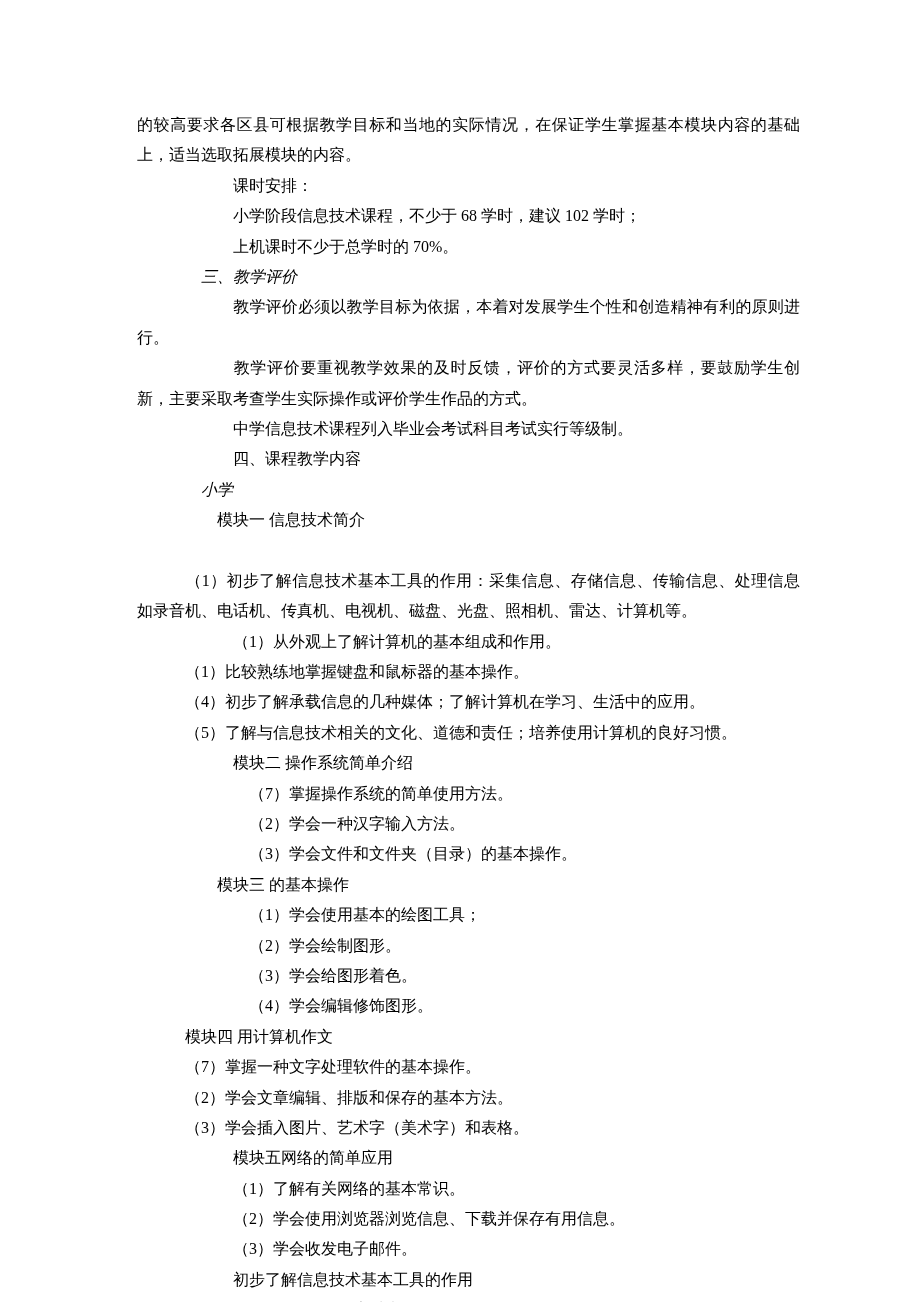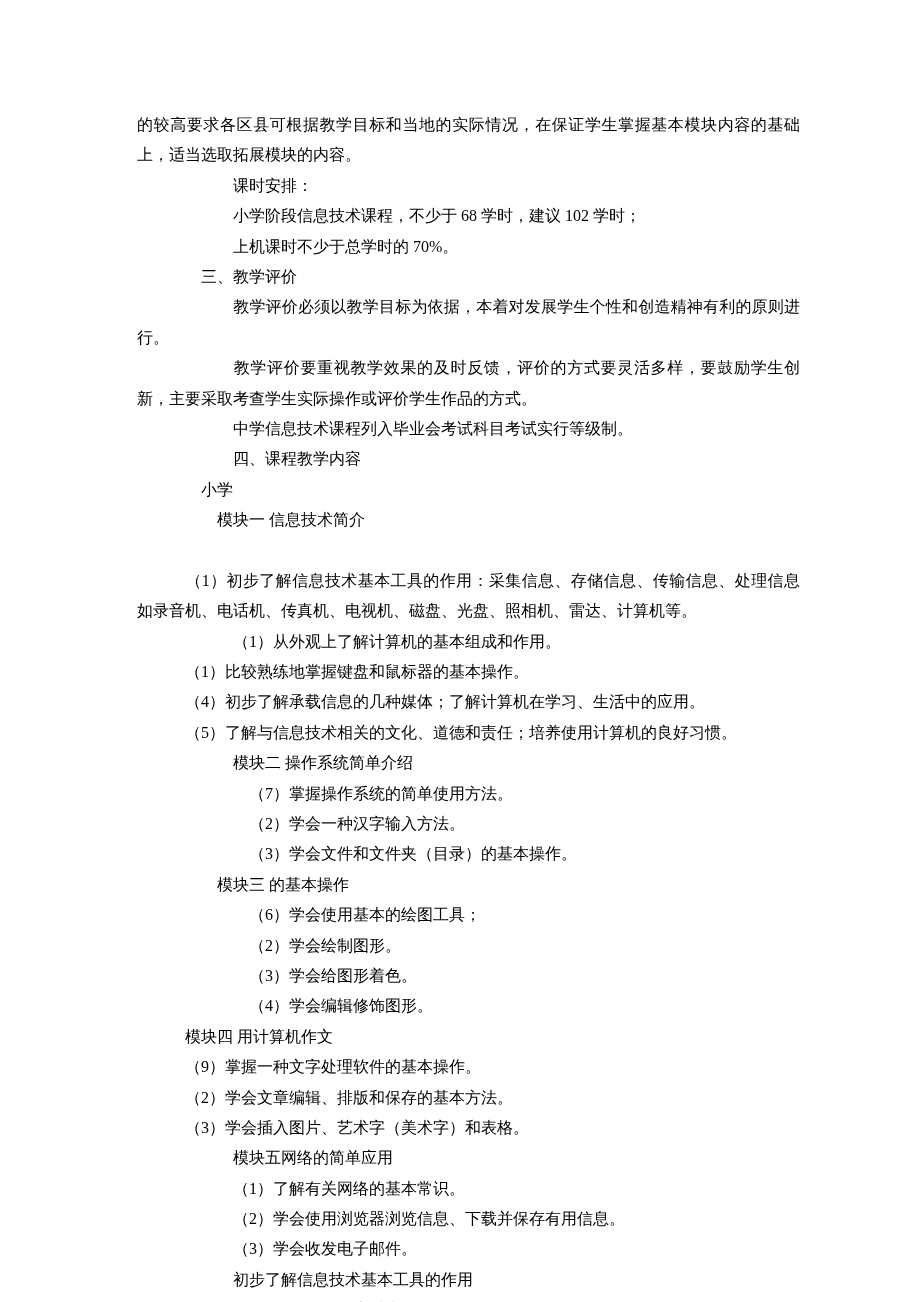--- a/index.html
+++ b/index.html
@@ -14,21 +14,21 @@
       color: #000;
       background: #fff;
       padding: 110px 120px 80px 120px;
       width: 920px;
     }
     .para {
       text-align: justify;
       text-justify: inter-ideograph;
       margin-left: 17px;
     }
-    .indent-2 { padding-left: 4em; }
+    .indent-2 { padding-left: 4em; font-style: italic; }
     .indent-3 { padding-left: 6em; }
     .indent-4 { padding-left: 7em; }
     .indent-item { padding-left: 3em; }
     .indent-deep { padding-left: 5em; }
     .spacer { height: 1.9em; }
   </style>
 </head>
 <body>
 
 <div class="para">的较高要求各区县可根据教学目标和当地的实际情况，在保证学生掌握基本模块内容的基础上，适当选取拓展模块的内容。</div>
@@ -46,26 +46,26 @@
 <div class="para"><span style="display:inline-block;width:3em;"></span><span>（1）初步了解信息技术基本工具的作用：采集信息、存储信息、传输信息、处理信息如录音机、电话机、传真机、电视机、磁盘、光盘、照相机、雷达、计算机等。</span></div>
 <div class="para indent-3">（1）从外观上了解计算机的基本组成和作用。</div>
 <div class="para indent-item">（1）比较熟练地掌握键盘和鼠标器的基本操作。</div>
 <div class="para indent-item">（4）初步了解承载信息的几种媒体；了解计算机在学习、生活中的应用。</div>
 <div class="para indent-item">（5）了解与信息技术相关的文化、道德和责任；培养使用计算机的良好习惯。</div>
 <div class="para indent-3">模块二  操作系统简单介绍</div>
 <div class="para indent-4">（7）掌握操作系统的简单使用方法。</div>
 <div class="para indent-4">（2）学会一种汉字输入方法。</div>
 <div class="para indent-4">（3）学会文件和文件夹（目录）的基本操作。</div>
 <div class="para indent-deep">模块三  的基本操作</div>
-<div class="para indent-4">（6）学会使用基本的绘图工具；</div>
+<div class="para indent-4">（1）学会使用基本的绘图工具；</div>
 <div class="para indent-4">（2）学会绘制图形。</div>
 <div class="para indent-4">（3）学会给图形着色。</div>
 <div class="para indent-4">（4）学会编辑修饰图形。</div>
 <div class="para indent-item">模块四 用计算机作文</div>
-<div class="para indent-item">（9）掌握一种文字处理软件的基本操作。</div>
+<div class="para indent-item">（7）掌握一种文字处理软件的基本操作。</div>
 <div class="para indent-item">（2）学会文章编辑、排版和保存的基本方法。</div>
 <div class="para indent-item">（3）学会插入图片、艺术字（美术字）和表格。</div>
 <div class="para indent-3">模块五网络的简单应用</div>
 <div class="para indent-3">（1）了解有关网络的基本常识。</div>
 <div class="para indent-3">（2）学会使用浏览器浏览信息、下载并保存有用信息。</div>
 <div class="para indent-3">（3）学会收发电子邮件。</div>
 <div class="para indent-3">初步了解信息技术基本工具的作用</div>
 <div class="para indent-3">（1）了解多媒体素材类型。</div>
 
 </body></html>

